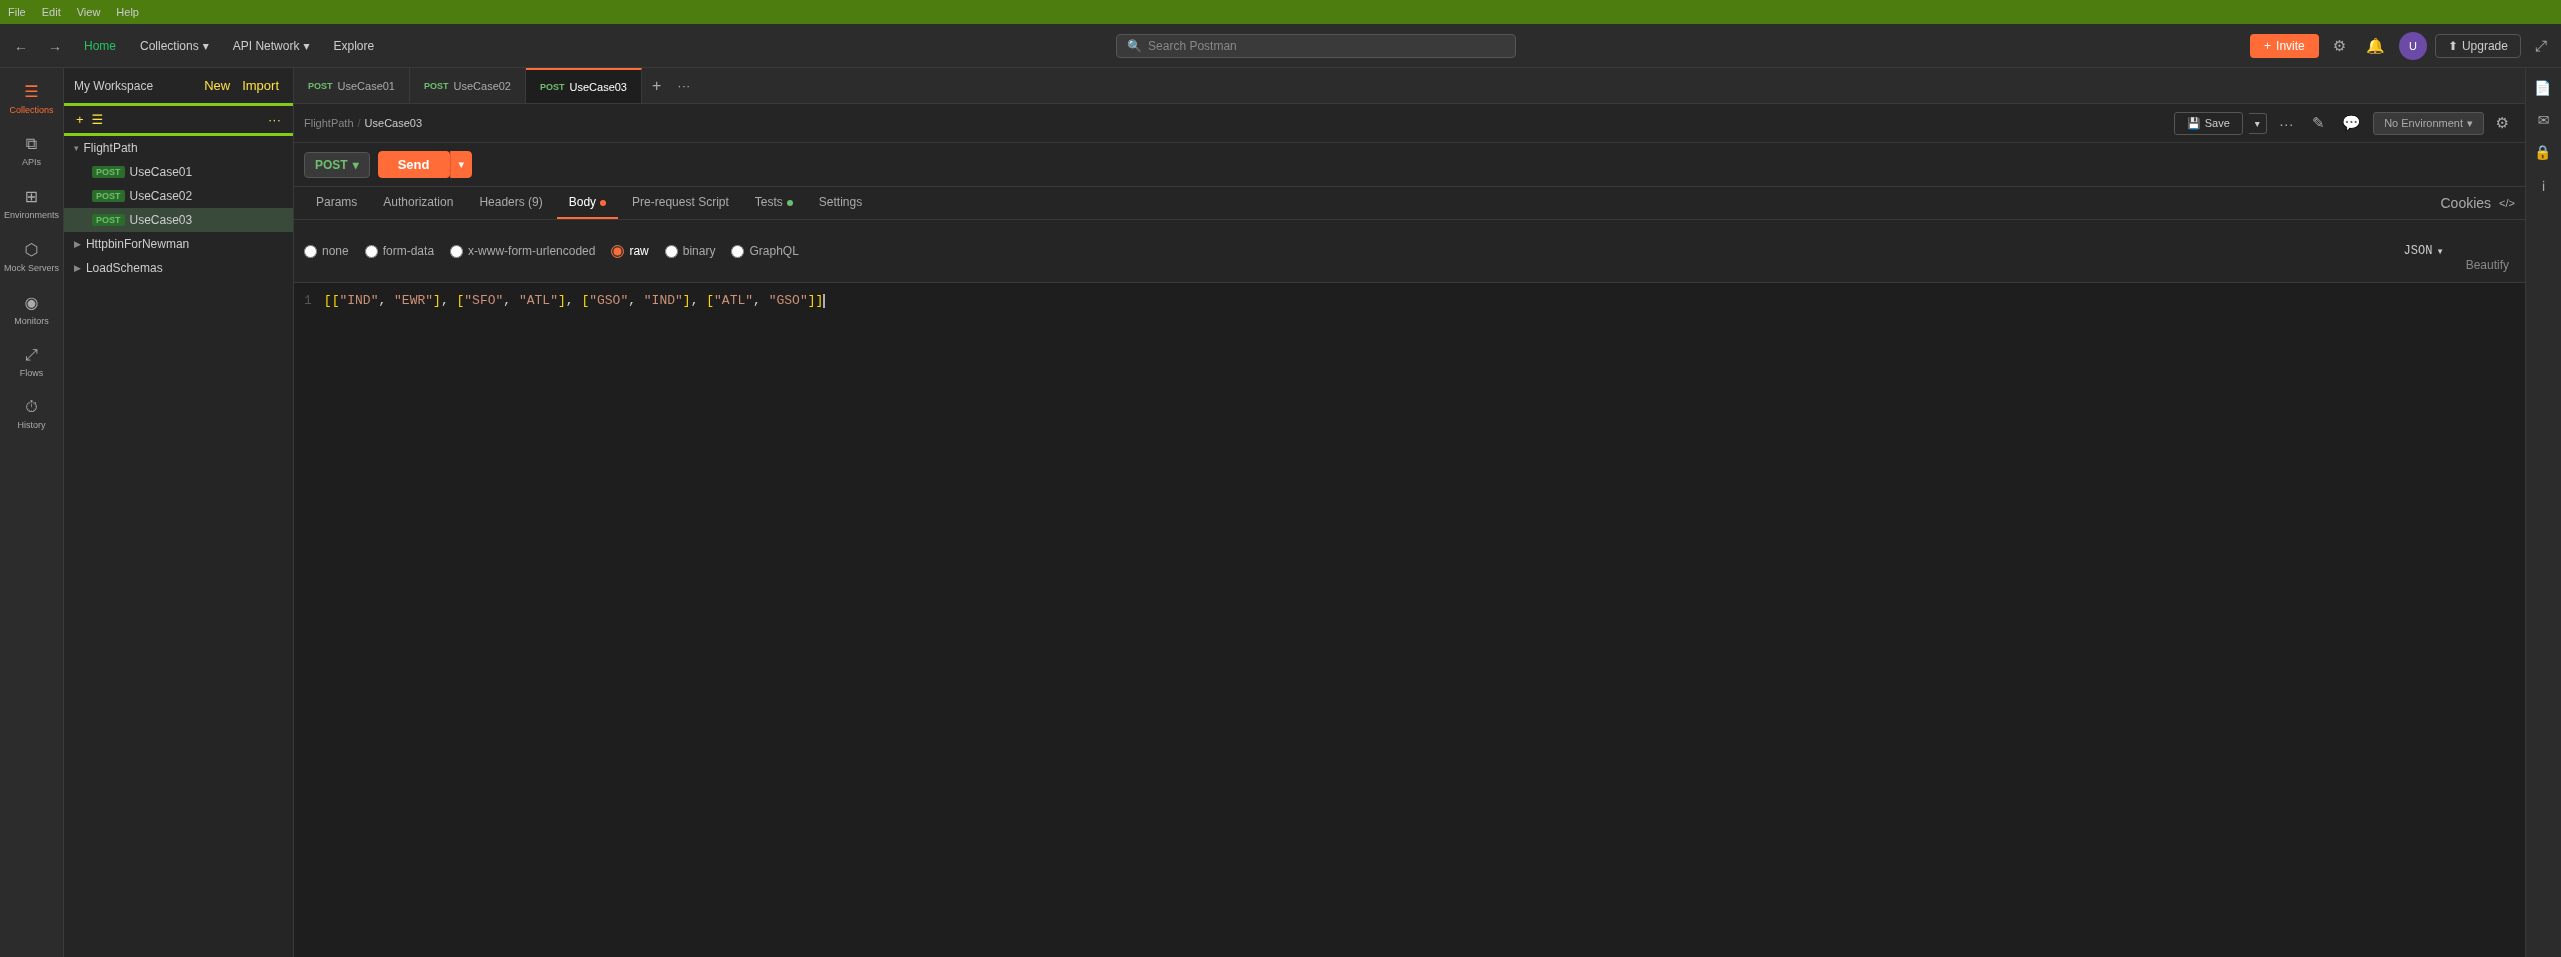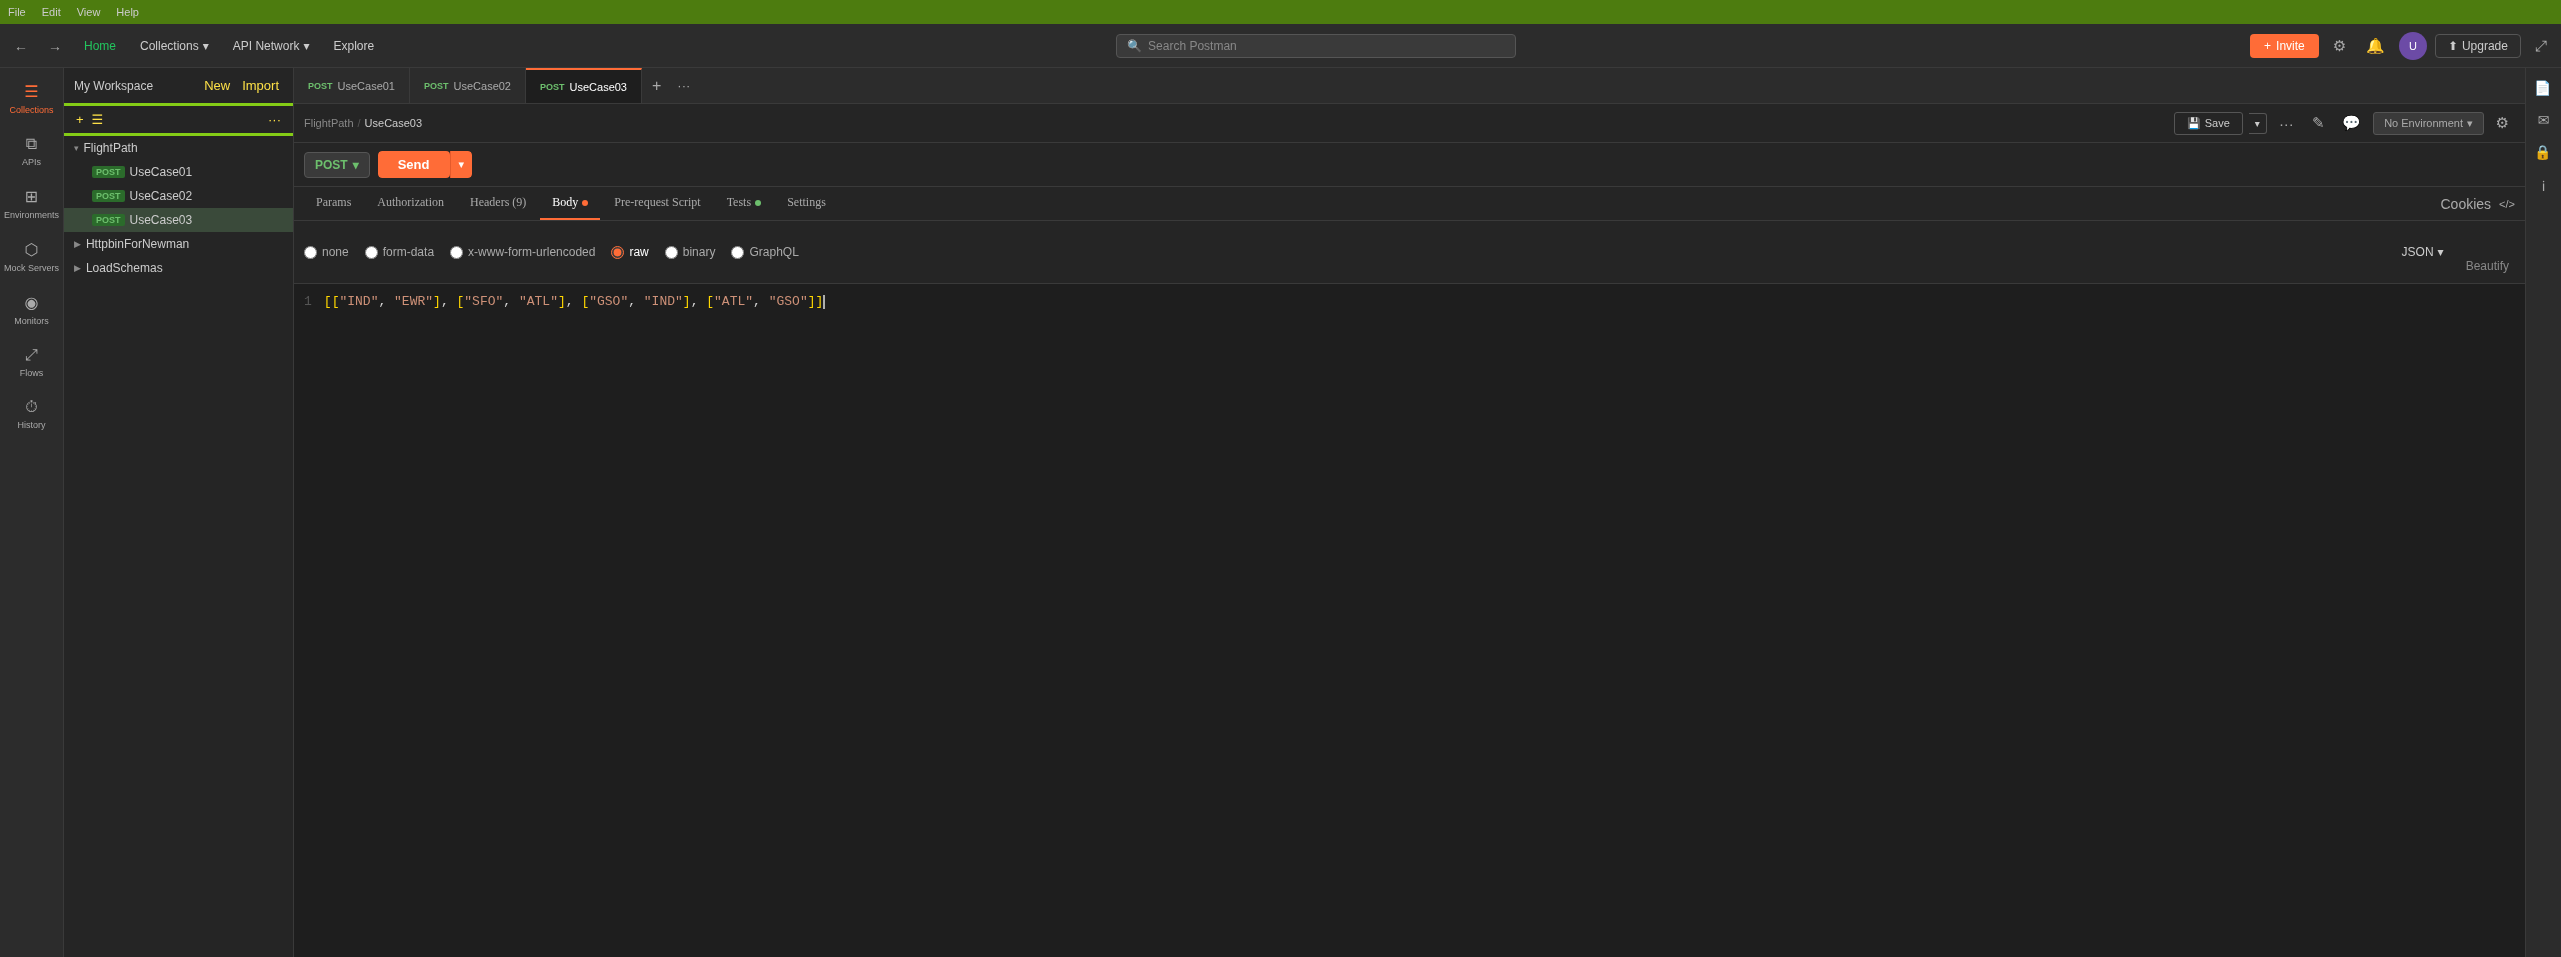--- a/index.html
+++ b/index.html
@@ -412,21 +412,20 @@
       padding: 0 10px;
       gap: 2px;
     }
     .req-tab {
       padding: 8px 12px;
       cursor: pointer;
       font-size: 12px;
       color: #aaa;
       border-bottom: 2px solid transparent;
       white-space: nowrap;
-      font-family: Liberation Serif, serif;
     }
     .req-tab.active { color: #fff; border-bottom-color: #ff6c37; }
     .req-tab .dot {
       display: inline-block;
       width: 6px;
       height: 6px;
       border-radius: 50%;
       margin-left: 4px;
       vertical-align: middle;
     }
@@ -454,20 +453,21 @@
     .radio-option input[type=radio] { accent-color: #ff6c37; cursor: pointer; }
     .radio-option.selected { color: #fff; }
     .json-selector {
       display: flex;
       align-items: center;
       gap: 4px;
       margin-left: auto;
       font-size: 12px;
       color: #ccc;
       cursor: pointer;
+      font-family: Liberation Mono, monospace;
     }
     .beautify-btn {
       background: none;
       border: none;
       color: #888;
       font-size: 12px;
       cursor: pointer;
       padding: 2px 6px;
       margin-top: 28px;
     }

